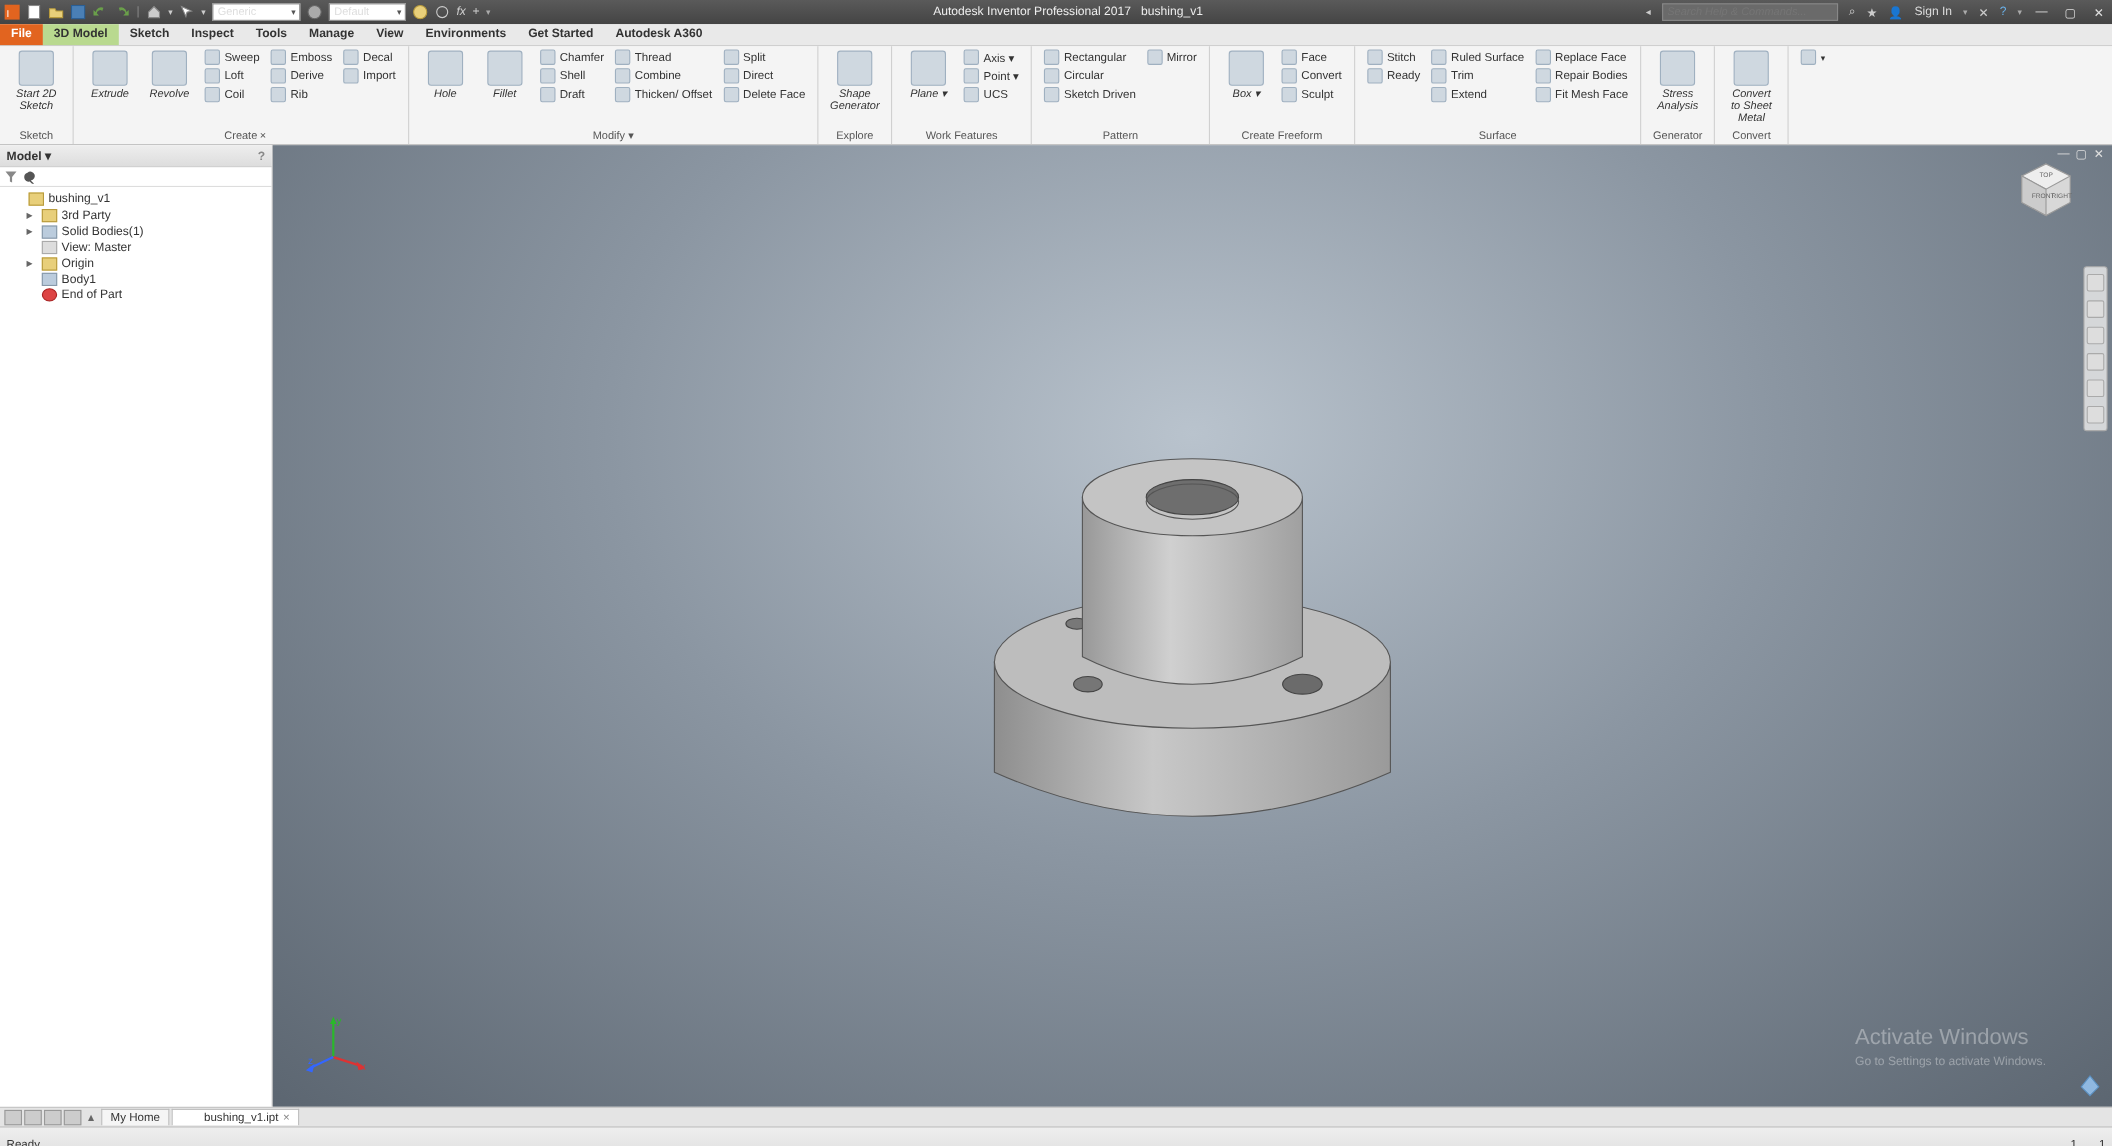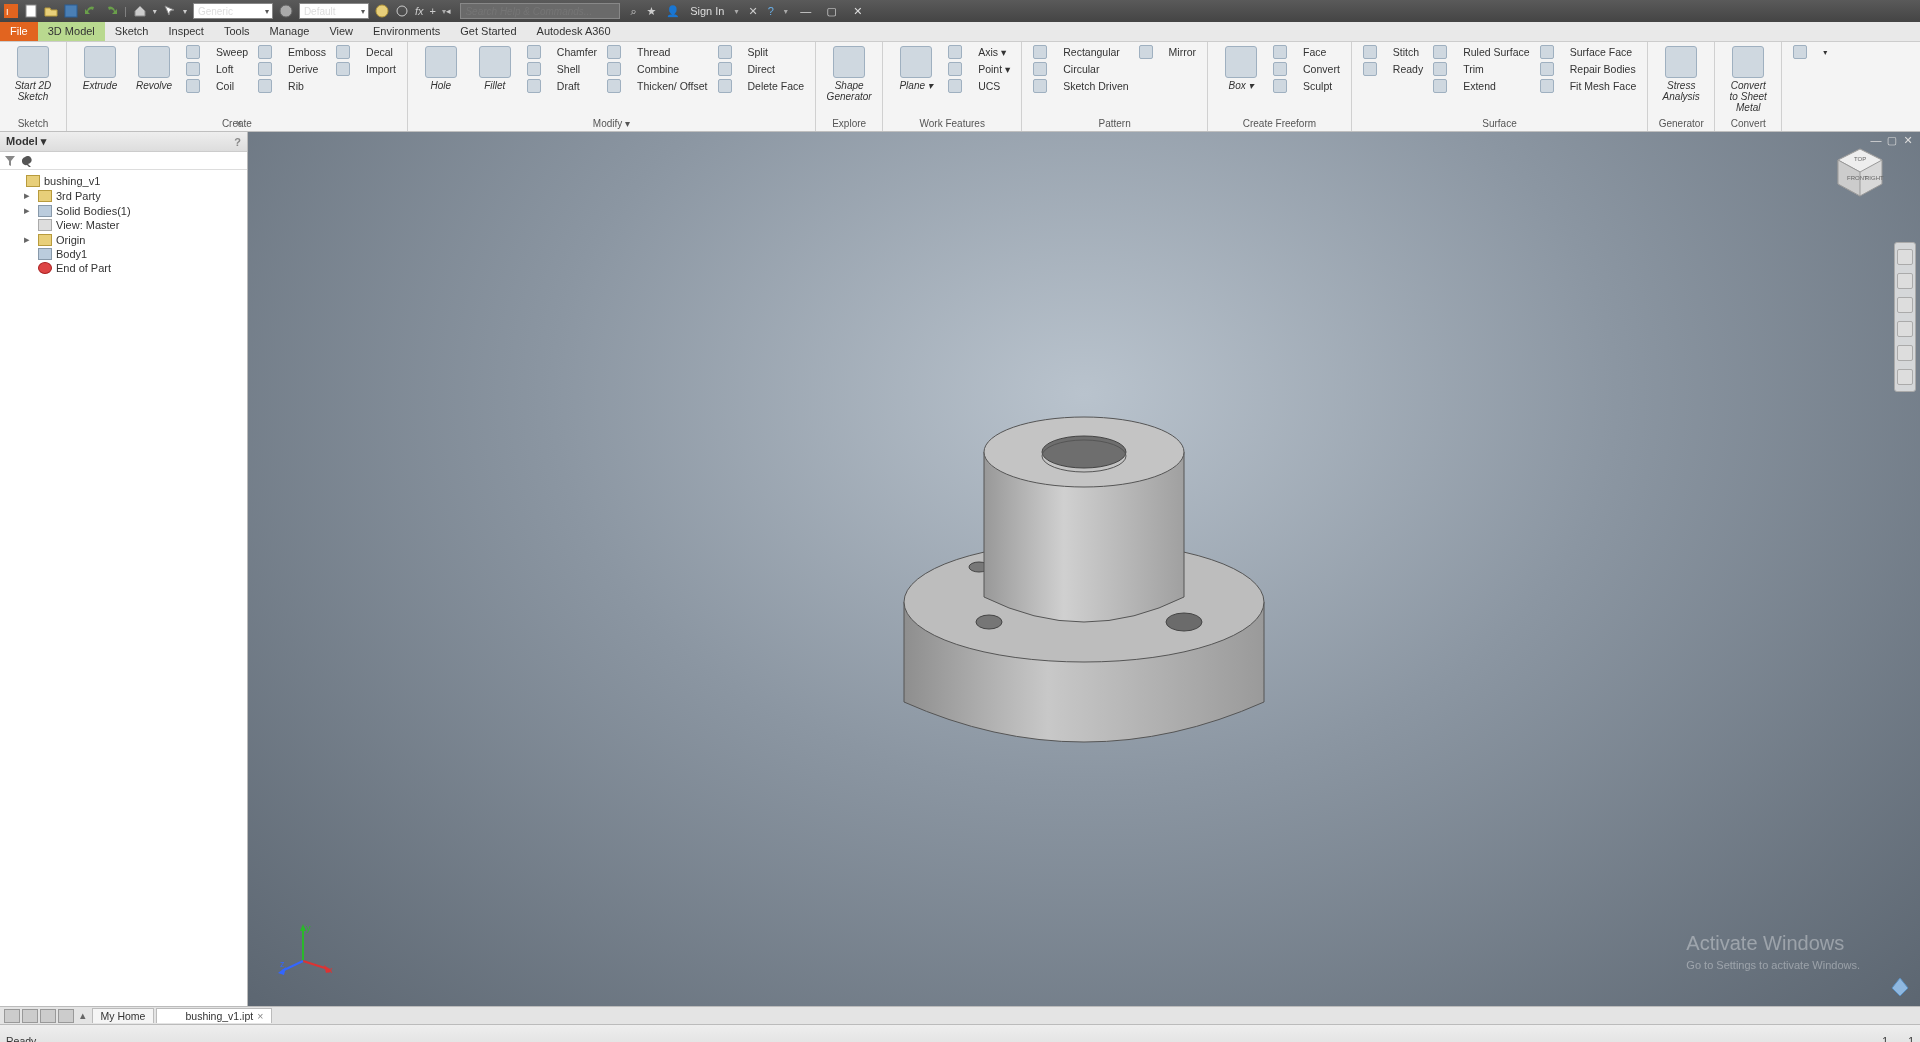--- a/index.html
+++ b/index.html
@@ -8,35 +8,35 @@
 
 .titlebar { height: 22px; background: linear-gradient(#5a5a5a,#444); display: flex; align-items: center; padding: 0 4px; color: #ddd; }
 .titlebar .qat { display: flex; align-items: center; gap: 6px; }
 .titlebar .qat .ico { width: 14px; height: 14px; display: inline-block; }
 .titlebar .center { flex: 1; text-align: center; font-size: 11px; color: #eee; }
 .titlebar .right { display: flex; align-items: center; gap: 10px; }
 .searchbox { width: 160px; height: 16px; background: #6a6a6a; border: 1px solid #888; color: #ccc; font-size: 10px; padding: 0 4px; font-style: italic; }
 .win-btn { width: 16px; height: 16px; display: flex; align-items: center; justify-content: center; color: #ddd; cursor: pointer; }
 
 
-.menubar { height: 20px; background: #e9e9e9; border-bottom: 1px solid #ccc; display: flex; align-items: stretch; }
+.menubar { height: 20px; background: #e9e9e9; border-bottom: 1px solid #ccc; display: flex; align-items: stretch; font-weight: bold; }
 .menubar .tab { padding: 3px 10px; font-size: 11px; color: #333; cursor: pointer; }
 .menubar .tab.file { background: #e2641f; color: #fff; }
 .menubar .tab.active { background: #b9d98f; }
 
 
 .ribbon { height: 90px; background: #f4f4f4; border-bottom: 1px solid #bfbfbf; display: flex; }
 .ribbon-group { border-right: 1px solid #d0d0d0; padding: 2px 8px 0 8px; display: flex; flex-direction: column; align-items: center; }
 .ribbon-group .group-body { flex: 1; display: flex; align-items: flex-start; gap: 4px; }
 .ribbon-group .group-label { font-size: 10px; color: #555; padding: 1px 0 2px; text-align: center; width: 100%; }
 .big-btn { width: 50px; display: flex; flex-direction: column; align-items: center; gap: 2px; padding: 2px; cursor: pointer; }
 .big-btn .bicon { width: 32px; height: 32px; background: #cfd8e0; border: 1px solid #9fb0c0; border-radius: 3px; }
 .big-btn .blabel { font-size: 10px; text-align: center; line-height: 11px; font-style: italic; }
 .col { display: flex; flex-direction: column; gap: 1px; }
-.small-btn { display: flex; align-items: center; gap: 16px; padding: 1px 3px; cursor: pointer; font-size: 10.5px; white-space: nowrap; }
+.small-btn { display: flex; align-items: center; gap: 4px; padding: 1px 3px; cursor: pointer; font-size: 10.5px; white-space: nowrap; }
 .small-btn .sicon { width: 14px; height: 14px; background: #cfd8e0; border: 1px solid #9fb0c0; border-radius: 2px; flex-shrink: 0; }
 
 
 .workspace { display: flex; height: calc(1042px - 22px - 20px - 90px - 18px - 18px); }
 .browser { width: 248px; background: #fff; border-right: 1px solid #bbb; display: flex; flex-direction: column; position: relative; }
 .browser-close { position: absolute; right: 2px; top: -14px; width: 12px; height: 12px; font-size: 10px; color: #555; cursor: pointer; text-align: center; }
 .browser-header { height: 20px; background: linear-gradient(#eee,#ddd); border-bottom: 1px solid #ccc; display: flex; align-items: center; padding: 0 6px; font-weight: bold; gap: 0; }
 .browser-tools { height: 18px; border-bottom: 1px solid #ddd; display: flex; align-items: center; padding: 0 4px; gap: 6px; }
 .tree { padding: 4px 2px; font-size: 11px; }
 .tree-node { display: flex; align-items: center; gap: 4px; padding: 1px 2px; cursor: pointer; }
@@ -139,20 +139,24 @@
         </svg>
       </span>
     <span class="ico">
         <svg width="14" height="14">
           <circle cx="7" cy="7" r="5" fill="none" stroke="#ccc"></circle>
         </svg>
       </span>
     <span style="color:#ccc;font-style:italic">fx</span>
     <span style="color:#ccc">+</span>
     <span style="color:#aaa;font-size:8px">▾</span>
+  </div>
+  <div class="center">
+    <span>Autodesk Inventor Professional 2017</span>&nbsp;&nbsp;
+    <span>bushing_v1</span>
   </div>
   <div class="right">
     <span style="color:#ccc;font-size:9px">◂</span>
     <input class="searchbox" placeholder="Search Help &amp; Commands..." style="">
     <span style="color:#ccc">⌕</span>
     <span style="color:#ccc">★</span>
     <span style="color:#ccc">👤</span>
     <span style="color:#ddd">Sign In</span>
     <span style="color:#aaa;font-size:8px">▾</span>
     <span style="color:#ccc">✕</span>
@@ -399,21 +403,21 @@
             <span>Trim</span>
           </div>
           <div class="small-btn">
             <span class="sicon"></span>
             <span>Extend</span>
           </div>
         </div>
         <div class="col">
           <div class="small-btn">
             <span class="sicon"></span>
-            <span>Surface Face</span>
+            <span>Replace Face</span>
           </div>
           <div class="small-btn">
             <span class="sicon"></span>
             <span>Repair Bodies</span>
           </div>
           <div class="small-btn">
             <span class="sicon"></span>
             <span>Fit Mesh Face</span>
           </div>
         </div>

